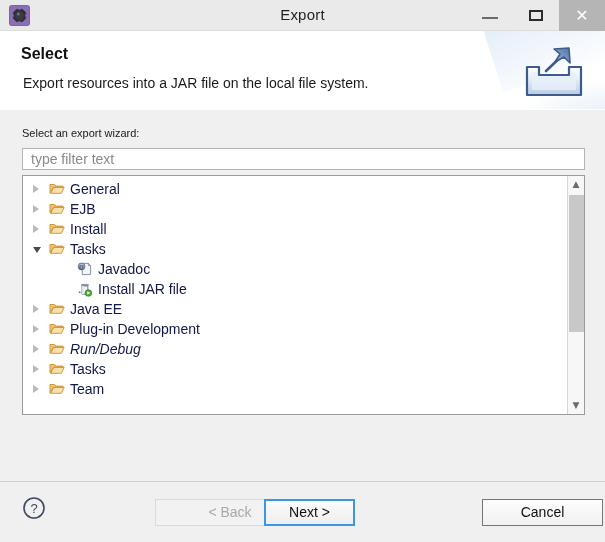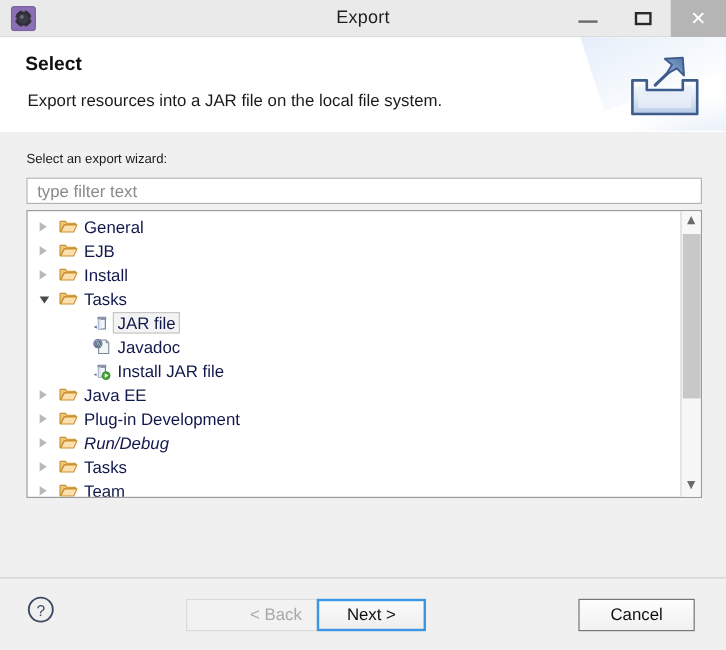--- a/index.html
+++ b/index.html
@@ -265,21 +265,21 @@
   }
   .btn.default {
     border: 2px solid #3b97e3;
     background: linear-gradient(#fbfbfb, #eeeeee);
     line-height: 23px;
     text-align: center;
   }
   .btn-back   { left: 155px; width: 110px; padding-left: 40px; }
   .btn-next   { left: 264px; width: 91px; }
   .btn-finish { left: 368px; width: 110px; }
-  .btn-cancel { left: 482px; width: 97px; border-color: #767676; }
+  .btn-cancel { left: 482px; width: 121px; border-color: #767676; }
 </style>
 </head>
 <body>
 
 <div id="app">
 
   <div class="titlebar">
     <span class="app-icon">
       <svg width="21" height="21" viewBox="0 0 21 21">
         <rect x="0" y="0" width="21" height="21" rx="3" fill="#7e62a8"></rect>
@@ -375,29 +375,20 @@
             <span class="row-label" style="left: 47px;">Install</span>
           </div>
           <div class="tree-row">
             <span class="twisty expanded" style="left: 10px;"></span>
             <span class="row-icon" style="left: 26px;"><svg width="16" height="16" viewBox="0 0 16 16">
                 <path d="M1 3.5h4.6l1.3 1.6H14v1.2H4.4L1.4 12H1Z" fill="#f3c37a" stroke="#c8902f" stroke-width="0.9" stroke-linejoin="round"></path>
                 <path d="M4.7 6.4H15.2L12.4 12.3H1.6Z" fill="#fbe0ad" stroke="#c8902f" stroke-width="0.9" stroke-linejoin="round"></path>
               </svg></span>
             <span class="row-label" style="left: 47px;">Tasks</span>
           </div>
-          <div class="tree-row selected">
-            <span class="row-icon" style="left: 54px;"><svg width="16" height="16" viewBox="0 0 16 16">
-                <path d="M4.6 3.4h6.6v1.3H4.6z" fill="#cfd8e4" stroke="#6d7b90" stroke-width="0.8"></path>
-                <path d="M5 5h5.8v8.2H5z" fill="#f2f5f9" stroke="#6d7b90" stroke-width="0.9"></path>
-                <path d="M5 5h2v8.2H5z" fill="#dde5ef"></path>
-                <path d="M1.2 11.6l2.4-1.3v2.6z" fill="#4a6fa5"></path>
-              </svg></span>
-            <span class="row-label" style="left: 75px;">JAR file</span>
-          </div>
           <div class="tree-row">
             <span class="row-icon" style="left: 54px;"><svg width="16" height="16" viewBox="0 0 16 16">
                 <path d="M5.2 2.4h6.2l2.2 2.2v9H5.2z" fill="#f5f6f8" stroke="#7b8798" stroke-width="0.9"></path>
                 <path d="M11.4 2.4l2.2 2.2h-2.2z" fill="#cfd6e0" stroke="#7b8798" stroke-width="0.7"></path>
                 <circle cx="4.6" cy="5.4" r="3.4" fill="#9fb4cc" stroke="#4d6party" stroke-width="0"></circle>
                 <circle cx="4.6" cy="5.4" r="3.4" fill="#a9bcd2" stroke="#53688a" stroke-width="0.8"></circle>
                 <text x="4.6" y="7.6" font-family="Liberation Sans, sans-serif" font-size="6" fill="#22303f" text-anchor="middle">@</text>
               </svg></span>
             <span class="row-label" style="left: 75px;">Javadoc</span>
           </div>

